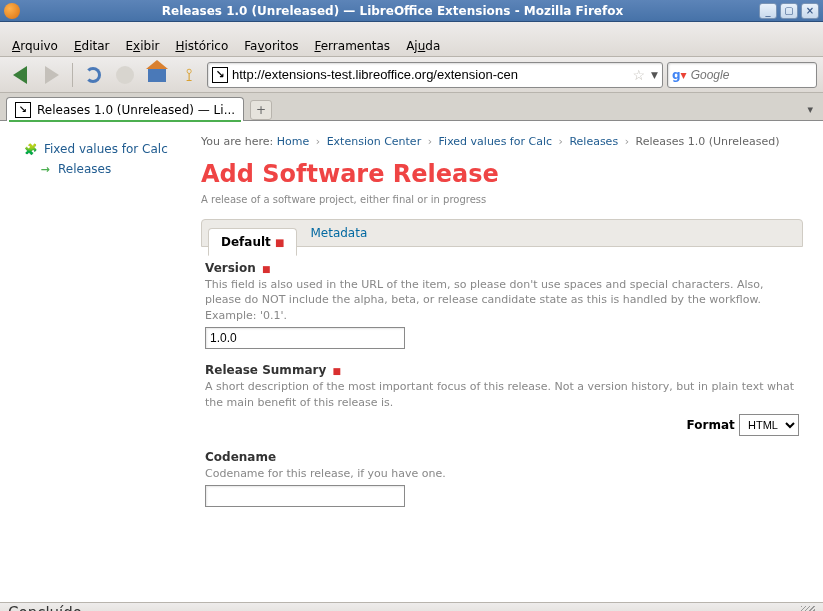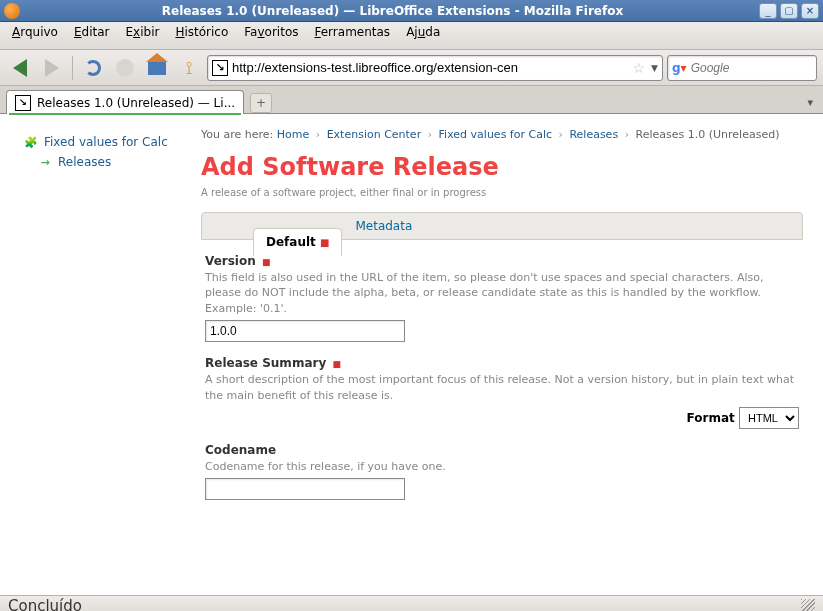--- a/index.html
+++ b/index.html
@@ -43,24 +43,24 @@
       align-items: center;
       justify-content: center;
       font-size: 10px;
       color: #3a5a89;
       cursor: pointer;
     }
     .window-btn.close { font-weight: bold; }
     
     
     .menubar {
-      height: 28px;
+      height: 35px;
       background: linear-gradient(to bottom, #eeeceb, #dedad5);
       display: flex;
-      align-items: flex-start;
+      align-items: flex-end;
       padding: 0 4px;
       border-bottom: 1px solid #b8b4ad;
     }
     .menu-item {
       padding: 3px 8px;
       cursor: pointer;
       color: #000;
     }
     .menu-item .ul { text-decoration: underline; }
     
@@ -326,24 +326,23 @@
       cursor: pointer;
       border: 1px solid transparent;
       border-bottom: none;
     }
     .form-tab.active {
       background: #fff;
       border: 1px solid #d0ccc4;
       border-bottom: 1px solid #fff;
       border-radius: 4px 4px 0 0;
       position: relative;
-      top: 17px;
+      top: 10px;
       font-weight: bold;
       color: #000;
-      margin-left: 45px;
     }
     .form-tab .req { color: #d93030; font-size: 10px; }
     
     .form-body {
       padding: 14px 4px 4px 4px;
     }
     .field { margin-bottom: 14px; }
     .field-label {
       font-size: 12px;
       font-weight: bold;

